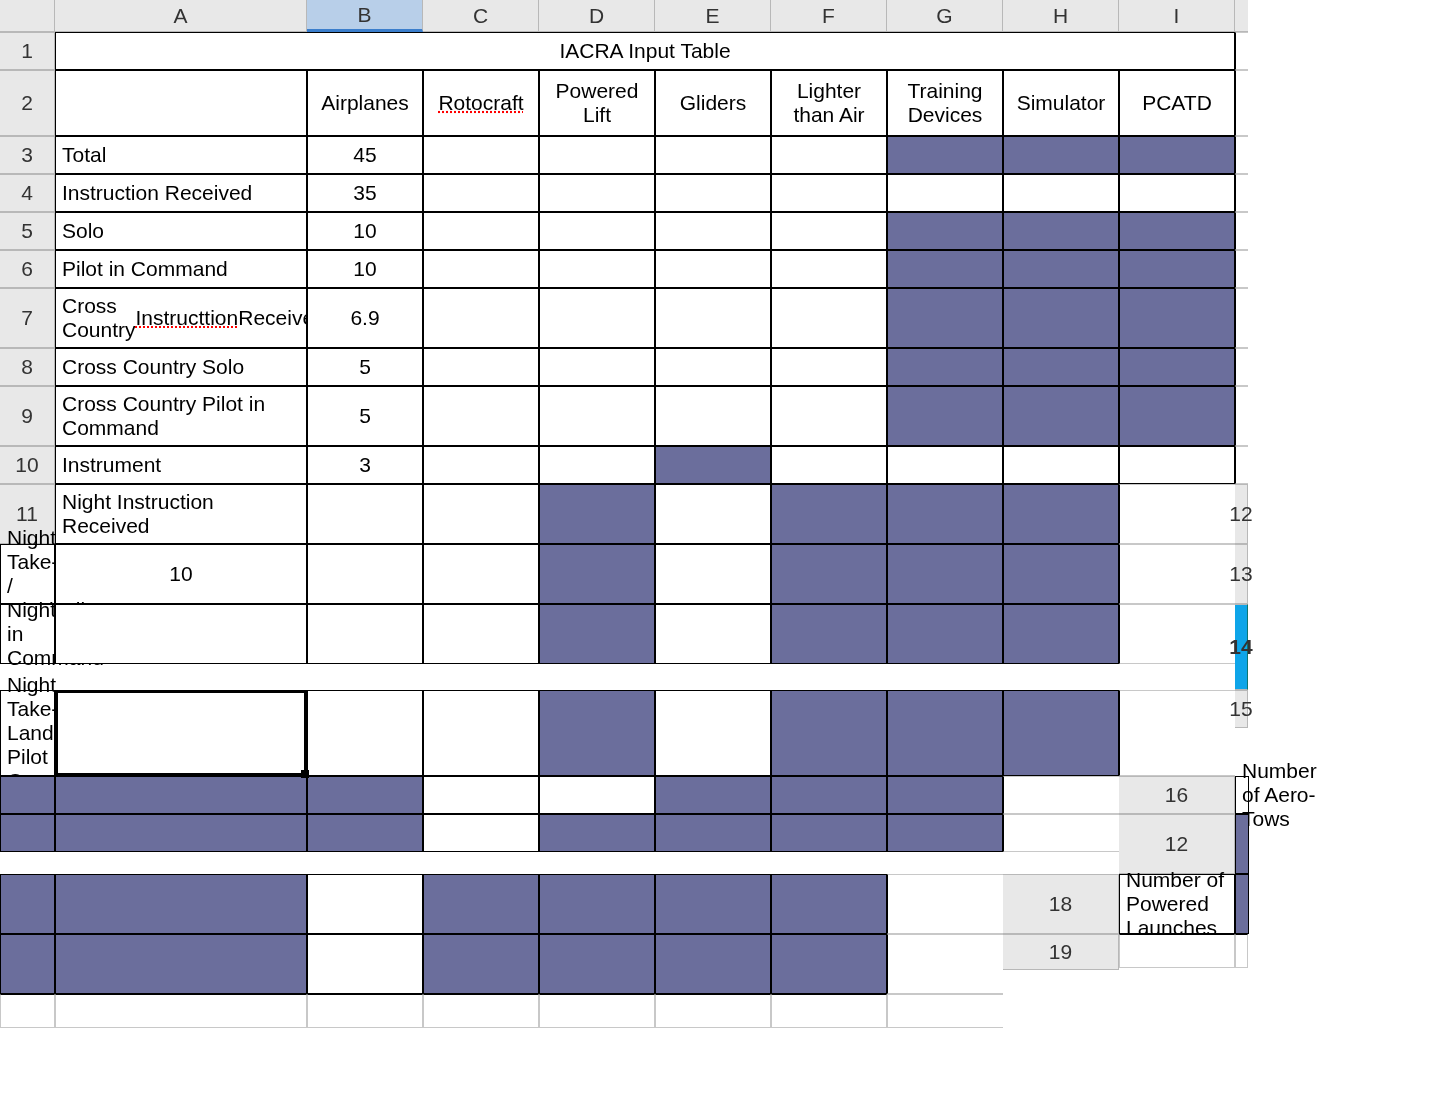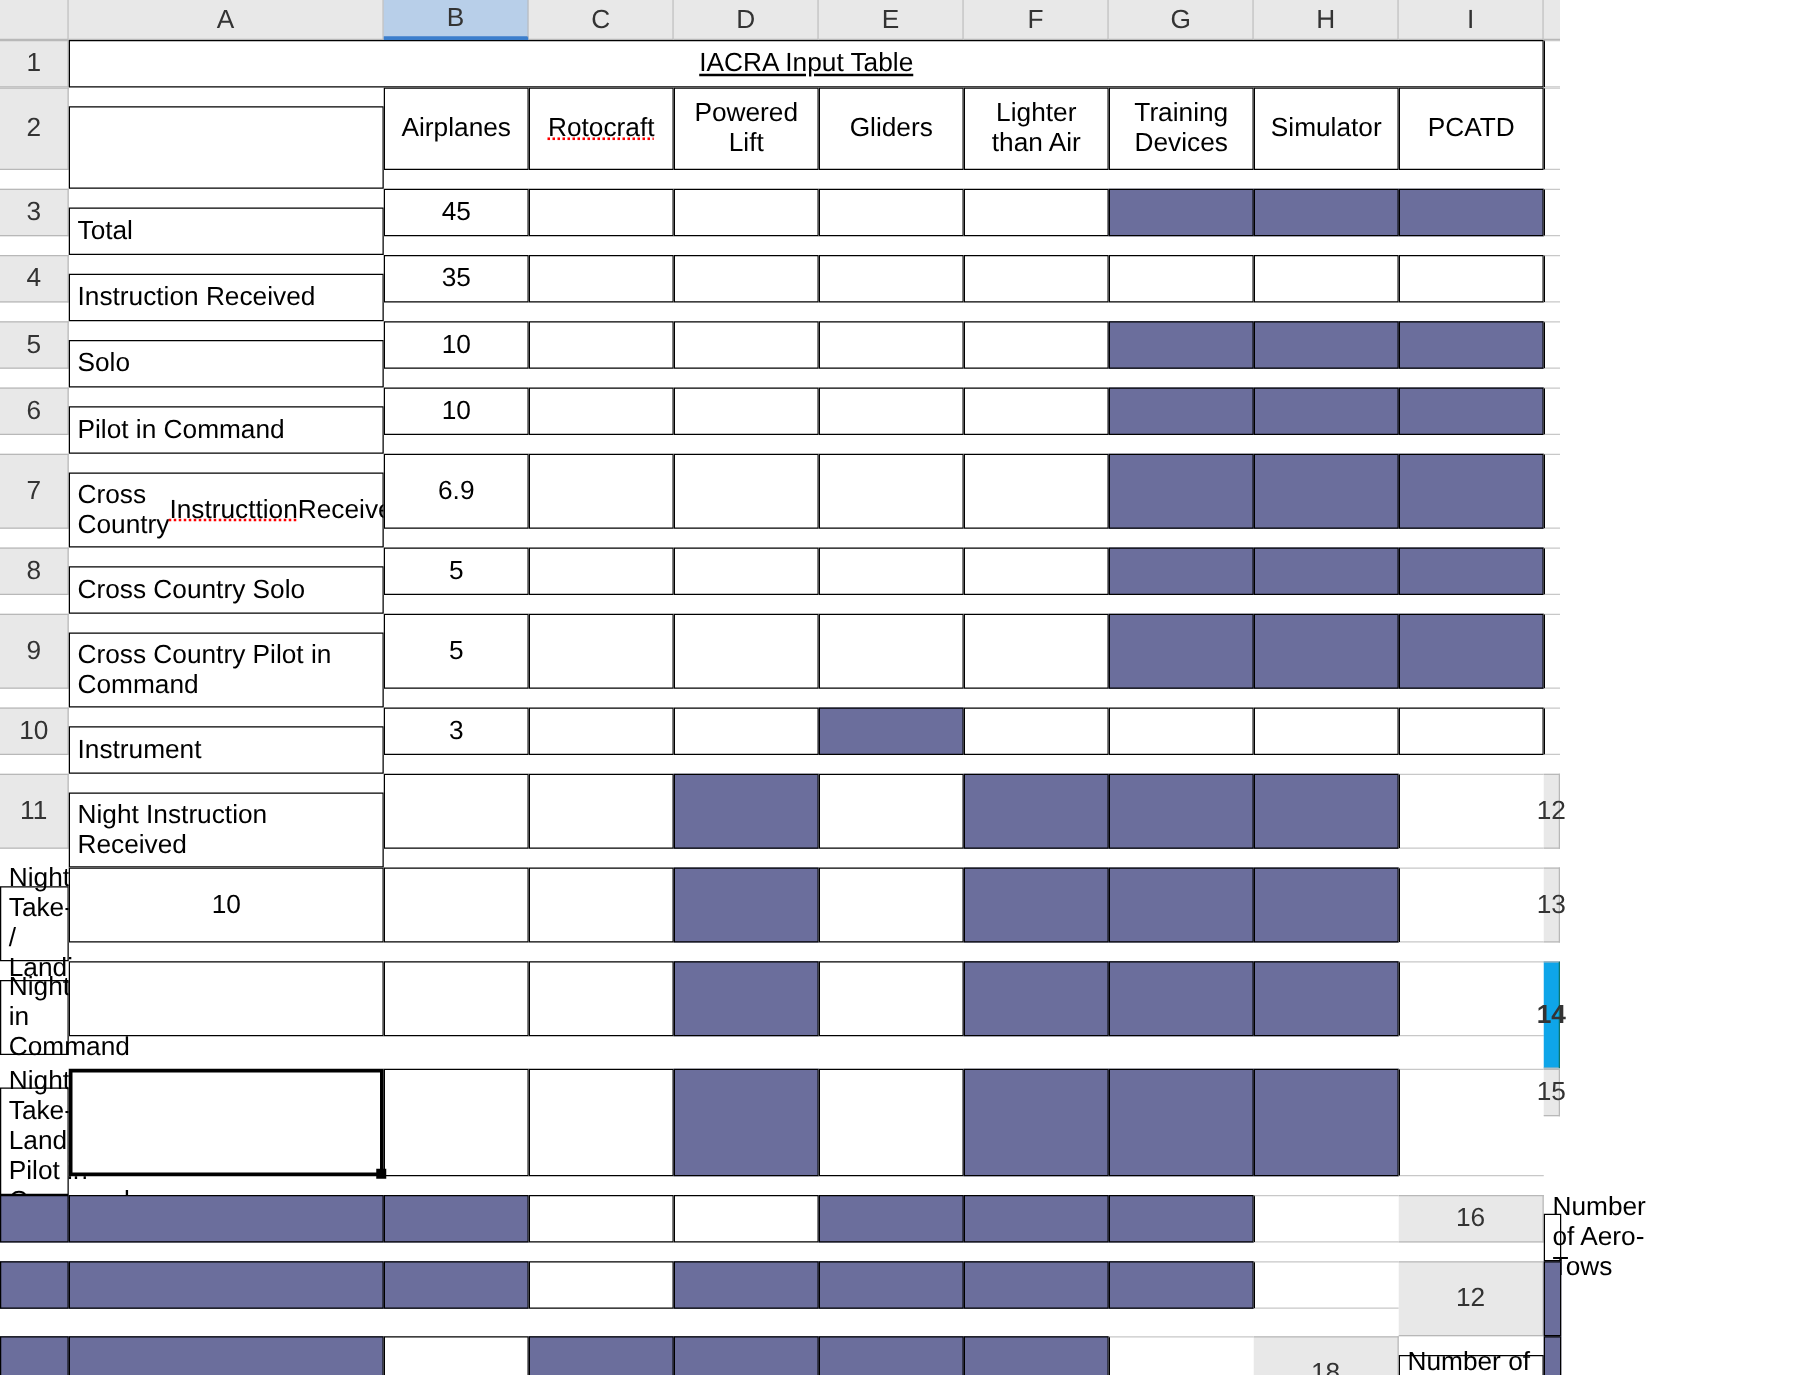--- a/index.html
+++ b/index.html
@@ -47,21 +47,21 @@
   }
   .cell {
     border: 1px solid #000;
     display: flex;
     align-items: center;
     padding: 3px 6px;
     line-height: 1.15;
     background: #fff;
   }
   .cell.center { justify-content: center; text-align: center; }
-  .cell.left { justify-content: flex-start; text-align: left; margin-top: 15px; }
+  .cell.left { justify-content: flex-start; text-align: left; }
   .cell.shaded { background: #6b6e9c; }
   .hdr.selcol {
     background: #b8cfe9;
     border-bottom: 3px solid #3b7ecc;
   }
   .rowhdr.selrow {
     background: #0ea5e9;
     border-right: 1px solid #0f766e;
     font-weight: bold;
   }
@@ -118,21 +118,21 @@
   <div class="hdr">C</div>
   <div class="hdr">D</div>
   <div class="hdr">E</div>
   <div class="hdr">F</div>
   <div class="hdr">G</div>
   <div class="hdr">H</div>
   <div class="hdr">I</div>
   <div class="hdr" style="border-right:none;"></div>
 
   <div class="rowhdr h1">1</div>
-  <div class="cell center h1" style="grid-column: span 9; text-decoration: underline;">IACRA Input Table</div>
+  <div class="cell center h1" style="grid-column: span 9;">IACRA Input Table</div>
   <div class="edgecell h1"></div>
 
   <div class="rowhdr h2">2</div>
   <div class="cell left h2"></div>
   <div class="cell center h2">Airplanes</div>
   <div class="cell center h2">
       <span class="spellerr">Rotocraft</span>
     </div>
   <div class="cell center h2">Powered Lift</div>
   <div class="cell center h2">Gliders</div>

